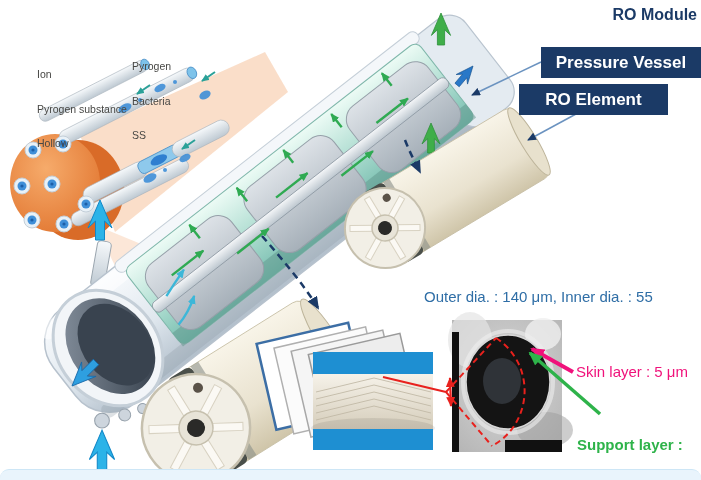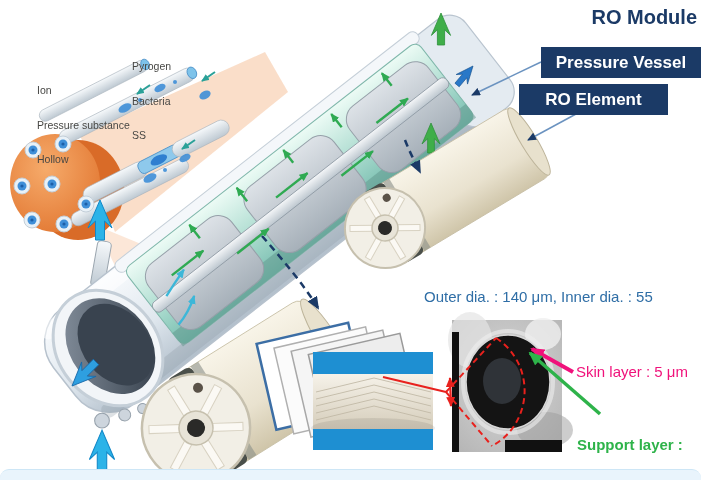--- a/index.html
+++ b/index.html
@@ -3,21 +3,21 @@
 <meta charset="utf-8">
 <style>
   html,body{margin:0;padding:0;background:#fff;}
   #stage{
     position:relative;width:701px;height:480px;overflow:hidden;background:#fff;
     font-family:"Liberation Sans",sans-serif;
   }
   #stage svg{position:absolute;left:0;top:0;}
   .txt{position:absolute;white-space:pre;}
   .page-title{
-    font-size:20px;font-weight:bold;color:var(--navy,#1b3a66);
+    font-size:16px;font-weight:bold;color:var(--navy,#1b3a66);
     letter-spacing:0px;
   }
   .callout-box{
     position:absolute;background:var(--navy,#1b3a66);color:#fff;
     font-weight:bold;font-size:17px;display:flex;align-items:center;justify-content:center;
   }
   .inset-caption{
     font-size:10.5px;line-height:11.5px;color:#474744;letter-spacing:0;
   }
   .membrane-heading{
@@ -352,23 +352,23 @@
 
   <line x1="541" y1="62" x2="472" y2="95" stroke="#6b93c0" stroke-width="1.5" marker-end="url(#mNavySm)"></line>
   <line x1="576" y1="114" x2="528" y2="140" stroke="#6b93c0" stroke-width="1.5" marker-end="url(#mNavySm)"></line>
 </svg>
 
 <div class="txt page-title" style="left:552px;top:6px;width:145px;text-align:right;">RO Module</div>
 
 <div class="callout-box" style="left:519px;top:84px;width:149px;height:31px;">RO Element</div>
 <div class="callout-box" style="left:541px;top:47px;width:160px;height:31px;">Pressure Vessel</div>
 
-<div class="txt inset-caption" style="left:37px;top:62px;">
+<div class="txt inset-caption" style="left:37px;top:46px;">
   <div>Ion</div>
-  <div>Pressure substance</div>
+  <div>Pyrogen substance</div>
   <div>Hollow</div>
 </div>
 <div class="txt inset-caption" style="left:132px;top:38px;">
   <div>Pyrogen</div>
   <div>Bacteria</div>
   <div>SS</div>
 </div>
 
 <div class="txt membrane-dims" style="left:424px;top:288px;">Outer dia. : 140 μm, Inner dia. : 55</div>
 

